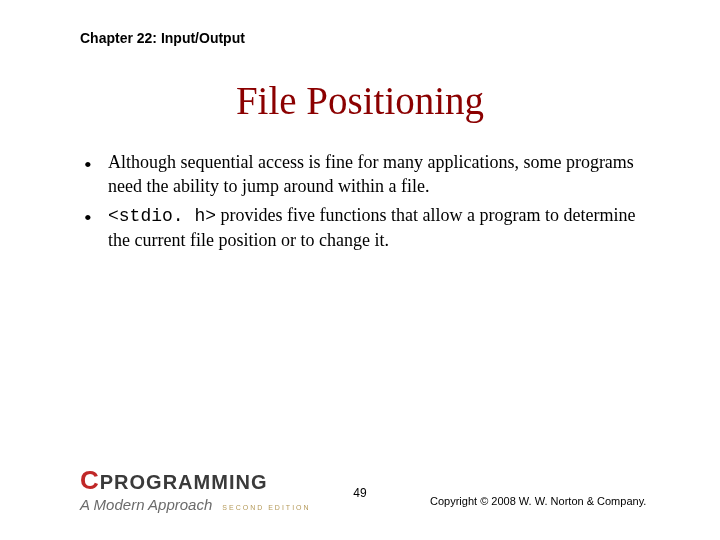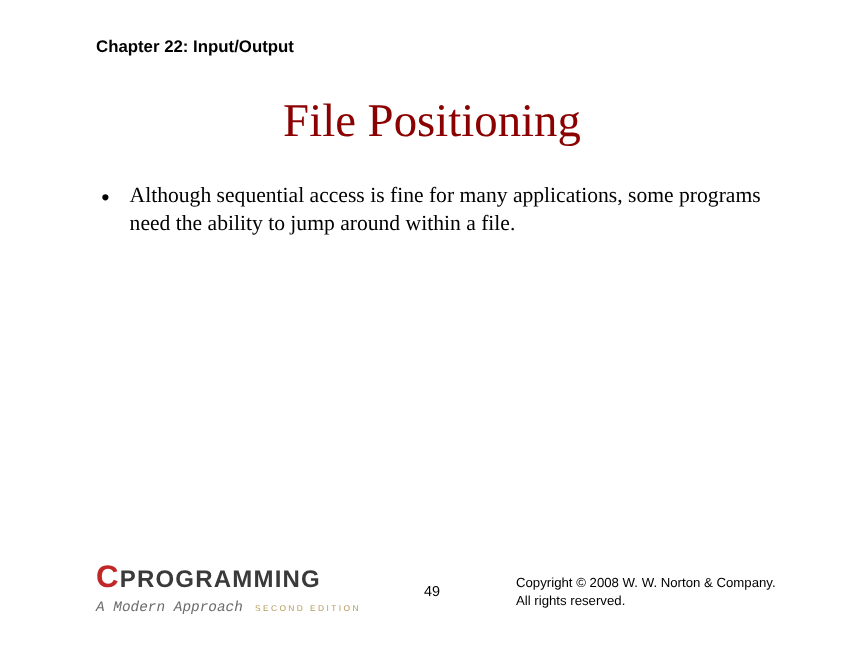--- a/index.html
+++ b/index.html
@@ -10,53 +10,55 @@
   .content { position: absolute; left: 80px; top: 150px; width: 580px; font-size: 18px; line-height: 1.35; }
   .content ul { list-style: none; }
   .content li { position: relative; padding-left: 28px; margin-bottom: 4px; }
   .content li::before { content: "•"; position: absolute; left: 4px; top: 0; font-size: 22px; }
   .mono { font-family: "Courier New", Courier, monospace; }
   .footer { position: absolute; left: 0; right: 0; bottom: 18px; height: 48px; }
   .logo { position: absolute; left: 80px; bottom: 8px; }
   .logo-row { display: flex; align-items: baseline; gap: 2px; }
   .logo-c { font-family: Arial, Helvetica, sans-serif; font-weight: 900; font-size: 26px; color: #c02828; letter-spacing: -1px; }
   .logo-prog { font-family: Arial, Helvetica, sans-serif; font-weight: 900; font-size: 20px; color: #3a3a3a; letter-spacing: 1px; }
-  .logo-sub { font-family: Liberation Mono, monospace; font-style: italic; font-size: 12px; color: #6b6b6b; margin-top: -2px; }
+  .logo-sub { font-family: Liberation Sans, sans-serif; font-style: italic; font-size: 15px; color: #6b6b6b; margin-top: -2px; }
   .logo-ed { font-family: Arial, Helvetica, sans-serif; font-size: 7px; letter-spacing: 2px; color: #b59a5a; margin-left: 6px; }
   .pagenum { position: absolute; left: 0; right: 0; bottom: 22px; text-align: center; font-family: Arial, Helvetica, sans-serif; font-size: 12px; }
   .copyright { position: absolute; right: 60px; bottom: 14px; width: 230px; font-family: Arial, Helvetica, sans-serif; font-size: 11px; line-height: 1.3; text-align: left; }
 </style>
 </head>
 <body>
 
 <div class="slide">
 
   <div class="chapter">Chapter 22: Input/Output</div>
 
   <div class="title">File Positioning</div>
 
   <div class="content">
     <ul>
       <li>
         <span>Although sequential access is fine for many applications, some programs need the ability to jump around within a file.</span>
       </li>
+      <li>
+        <span class="mono">&lt;stdio. h&gt;</span><span> provides five functions that allow a program to determine the current file position or to change it.</span>
+      </li>
     </ul>
   </div>
 
   <div class="footer">
     <div class="logo">
       <div class="logo-row">
         <span class="logo-c">C</span>
         <span class="logo-prog">PROGRAMMING</span>
       </div>
       <div>
         <span class="logo-sub">A Modern Approach</span>
         <span class="logo-ed">SECOND EDITION</span>
       </div>
     </div>
     <div class="pagenum">49</div>
     <div class="copyright">
       <div>Copyright © 2008 W. W. Norton &amp; Company.</div>
-      <div>All rights reserved.</div>
     </div>
   </div>
 
 </div>
 
 </body></html>

